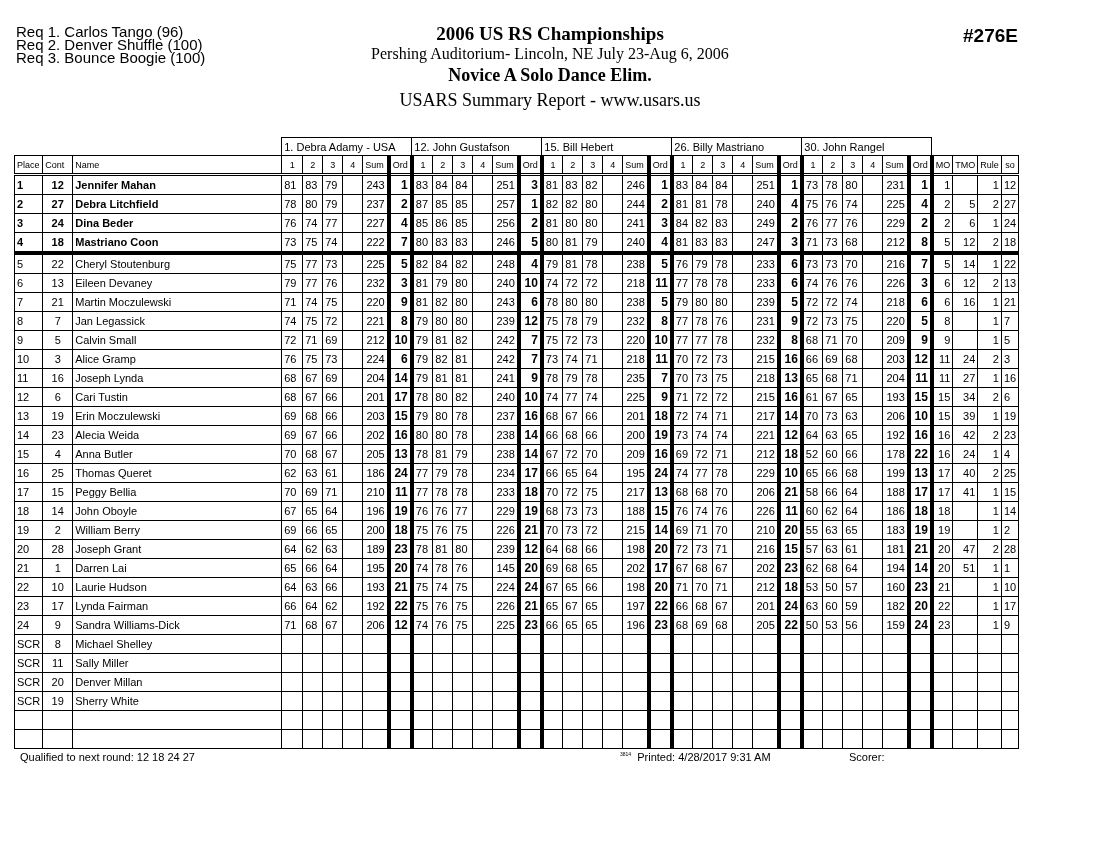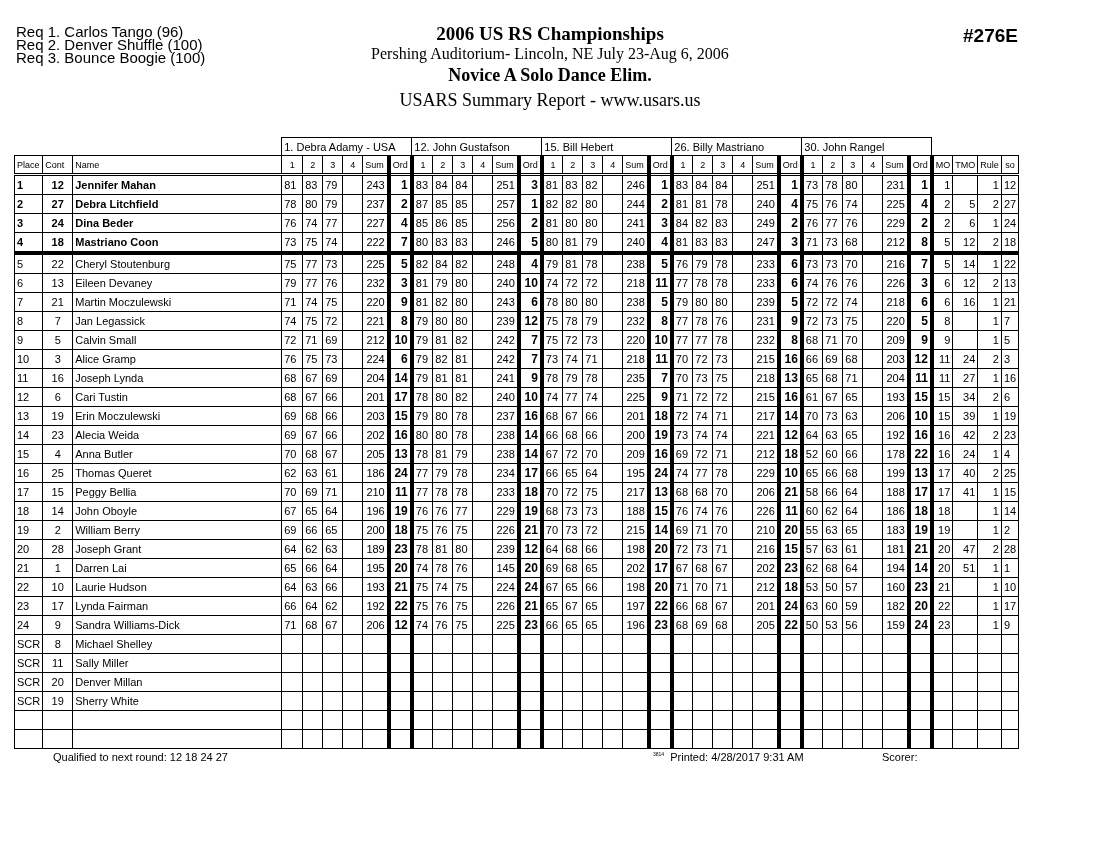--- a/index.html
+++ b/index.html
@@ -14,21 +14,21 @@
   table.grid { position:absolute; left:14px; top:137px; border-collapse:collapse; table-layout:fixed; font-size:11px; }
   table.grid td { border:1px solid #000; height:18px; padding:0 2px; white-space:nowrap; overflow:hidden; }
   table.grid tr.judges td { height:17px; font-size:11px; border-top:1px solid #000; }
   table.grid tr.judges td.blank { border:none; }
   table.grid tr.colhdr td { font-size:9px; height:17px; border-bottom:3px double #000; }
   td.n { text-align:right; }
   td.c { text-align:center; }
   td.ord { font-weight:bold; font-size:12px; text-align:right; border-left:4px solid #000 !important; border-right:4px solid #000 !important; }
   tr.top td.pl, tr.top td.ct, tr.top td.nm { font-weight:bold; }
   tr.sep td { border-bottom:4px solid #000; }
-  .foot { position:absolute; top:751px; font-size:11px;margin-left:33px; }
+  .foot { position:absolute; top:751px; font-size:11px; }
   .tiny { font-size:5px; vertical-align:top; }
 </style>
 </head>
 <body>
 
 <div class="req">
   <div>Req  1.  Carlos Tango (96)</div>
   <div>Req  2.  Denver Shuffle (100)</div>
   <div>Req  3.  Bounce Boogie (100)</div>
 </div>

